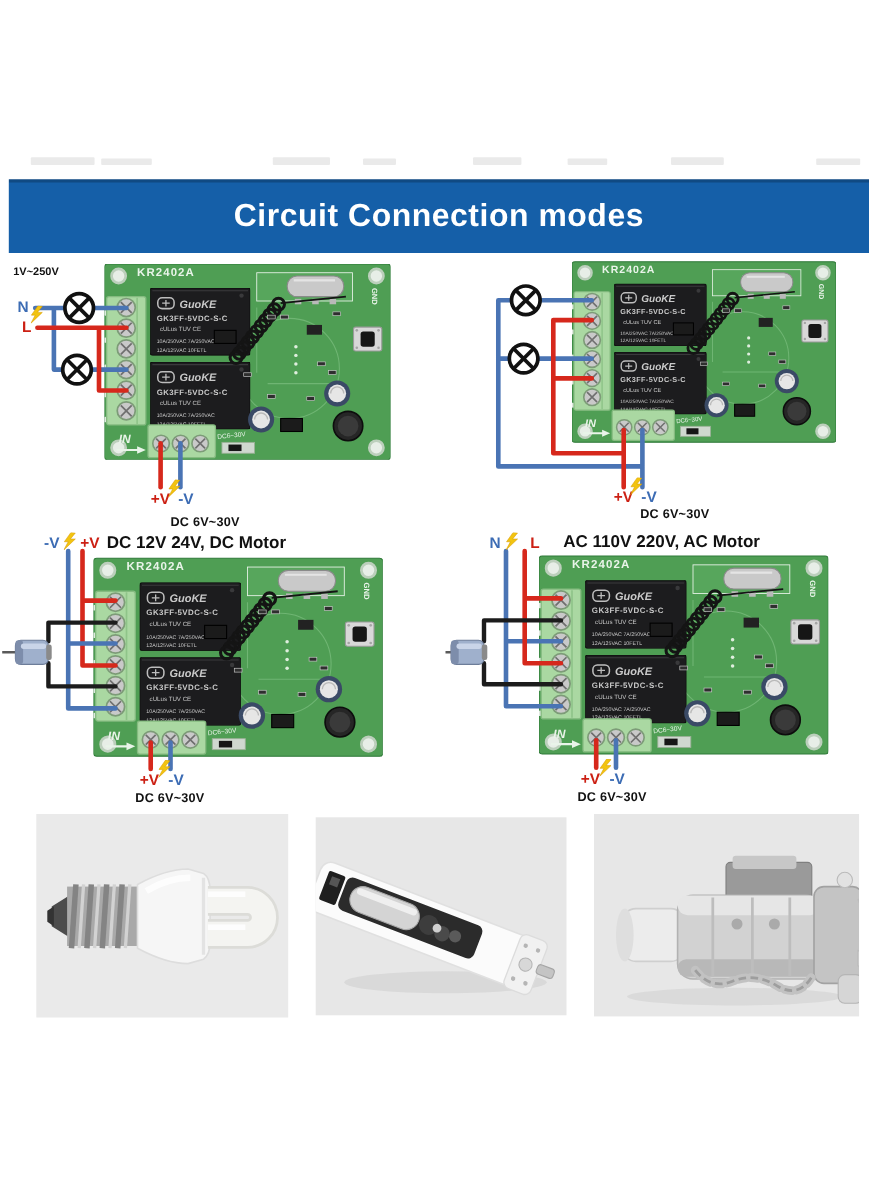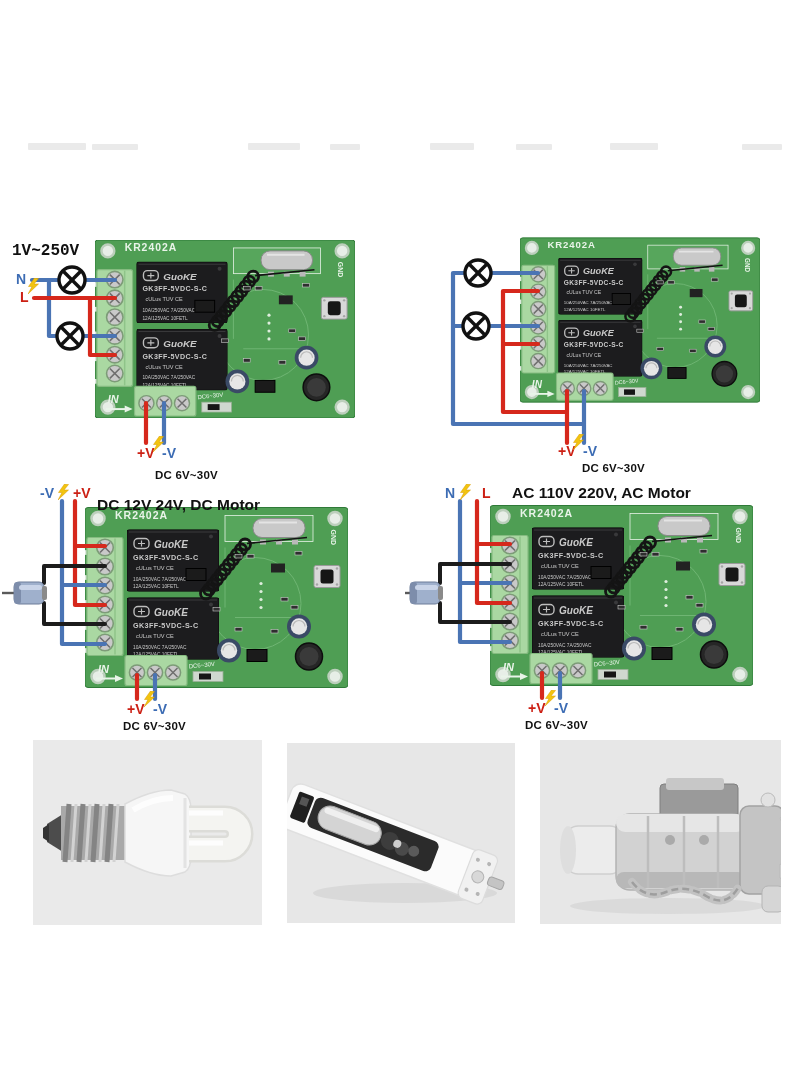--- a/index.html
+++ b/index.html
@@ -14,21 +14,21 @@
   .banner{position:absolute;left:8px;top:163px;width:782px;height:67px;
     background:var(--banner-bg,#155fa8);
     box-shadow:inset 0 3px 0 rgba(0,0,0,.22);
     display:flex;align-items:center;justify-content:center;}
   .banner-title{color:var(--banner-text,#fff);font-size:29px;font-weight:700;letter-spacing:.5px;}
 
   .panel{position:absolute;}
   .panel svg{position:absolute;left:0;top:0;}
   .lbl{position:absolute;font-weight:700;white-space:nowrap;line-height:1.05;}
   .lbl-sm{font-size:14px;}
-  .v-range{font-size:16px;color:var(--heading-black,#111);font-family:Liberation Mono, monospace;}
+  .v-range{font-size:10px;color:var(--heading-black,#111);}
   .dc-range{font-size:11.5px;color:var(--heading-black,#111);letter-spacing:.2px;}
   .heading{font-size:15.5px;color:var(--heading-black,#111);}
   .red{color:var(--label-red,#cc2014);}
   .blue{color:var(--label-blue,#3c6cb4);}
   .bolt-box{position:absolute;width:11px;height:16px;}
 
   
   .wire-red{stroke:var(--wire-red,#d6281c);stroke-width:4.2;fill:none;stroke-linecap:round;stroke-linejoin:round;}
   .wire-blue{stroke:var(--wire-blue,#4a74b4);stroke-width:4.2;fill:none;stroke-linecap:round;stroke-linejoin:round;}
   .wire-black{stroke:var(--wire-black,#1c1c1c);stroke-width:4;fill:none;stroke-linecap:round;stroke-linejoin:round;}
@@ -231,20 +231,23 @@
     <div class="frag" style="left:28px;top:2px;width:58px;height:7px;"></div>
     <div class="frag" style="left:92px;top:3px;width:46px;height:6px;"></div>
     <div class="frag" style="left:248px;top:2px;width:52px;height:7px;"></div>
     <div class="frag" style="left:330px;top:3px;width:30px;height:6px;"></div>
     <div class="frag" style="left:430px;top:2px;width:44px;height:7px;"></div>
     <div class="frag" style="left:516px;top:3px;width:36px;height:6px;"></div>
     <div class="frag" style="left:610px;top:2px;width:48px;height:7px;"></div>
     <div class="frag" style="left:742px;top:3px;width:40px;height:6px;"></div>
   </div>
 
+  <div class="banner">
+    <span class="banner-title">Circuit Connection modes</span>
+  </div>
 
   <div class="panel" style="left:0;top:230px;width:420px;height:253px;">
     <svg width="420" height="253" viewBox="0 0 420 253">
       <use href="#pcb" x="95" y="10" width="260" height="178"></use>
       <path class="wire-blue" d="M32 50 H115 M49 50 V106 H115"></path>
       <path class="wire-red" d="M34 68 H115 M90 68 V125 H115"></path>
       <use href="#lamp" x="56" y="34" width="32" height="32"></use>
       <use href="#lamp" x="54" y="90" width="32" height="32"></use>
       <path class="wire-red" d="M146 173 V213"></path>
       <path class="wire-blue" d="M164 173 V213"></path>
@@ -287,21 +290,21 @@
       <path class="wire-black" d="M44 100 V83 H105 M44 120 V141 H105"></path>
       <use href="#motor" x="0" y="96" width="50" height="28"></use>
       <path class="wire-red" d="M137 192 V216"></path>
       <path class="wire-blue" d="M155 192 V216"></path>
     </svg>
     <span class="lbl lbl-sm blue" style="left:40px;top:3px;">-V</span>
     <svg class="bolt-box" style="left:58px;top:1px;">
         <use href="#bolt" width="11" height="16"></use>
       </svg>
     <span class="lbl lbl-sm red" style="left:73px;top:3px;">+V</span>
-    <span class="lbl heading" style="left:97px;top:14px;">DC 12V 24V, DC Motor</span>
+    <span class="lbl heading" style="left:97px;top:3px;">DC 12V 24V, DC Motor</span>
     <span class="lbl lbl-sm red" style="left:127px;top:219px;">+V</span>
     <span class="lbl lbl-sm blue" style="left:153px;top:219px;">-V</span>
     <svg class="bolt-box" style="left:144px;top:208px;">
         <use href="#bolt" width="11" height="16"></use>
       </svg>
     <span class="lbl dc-range" style="left:123px;top:237px;">DC 6V~30V</span>
   </div>
 
   <div class="panel" style="left:405px;top:483px;width:395px;height:250px;">
     <svg width="395" height="250" viewBox="0 0 395 250">

